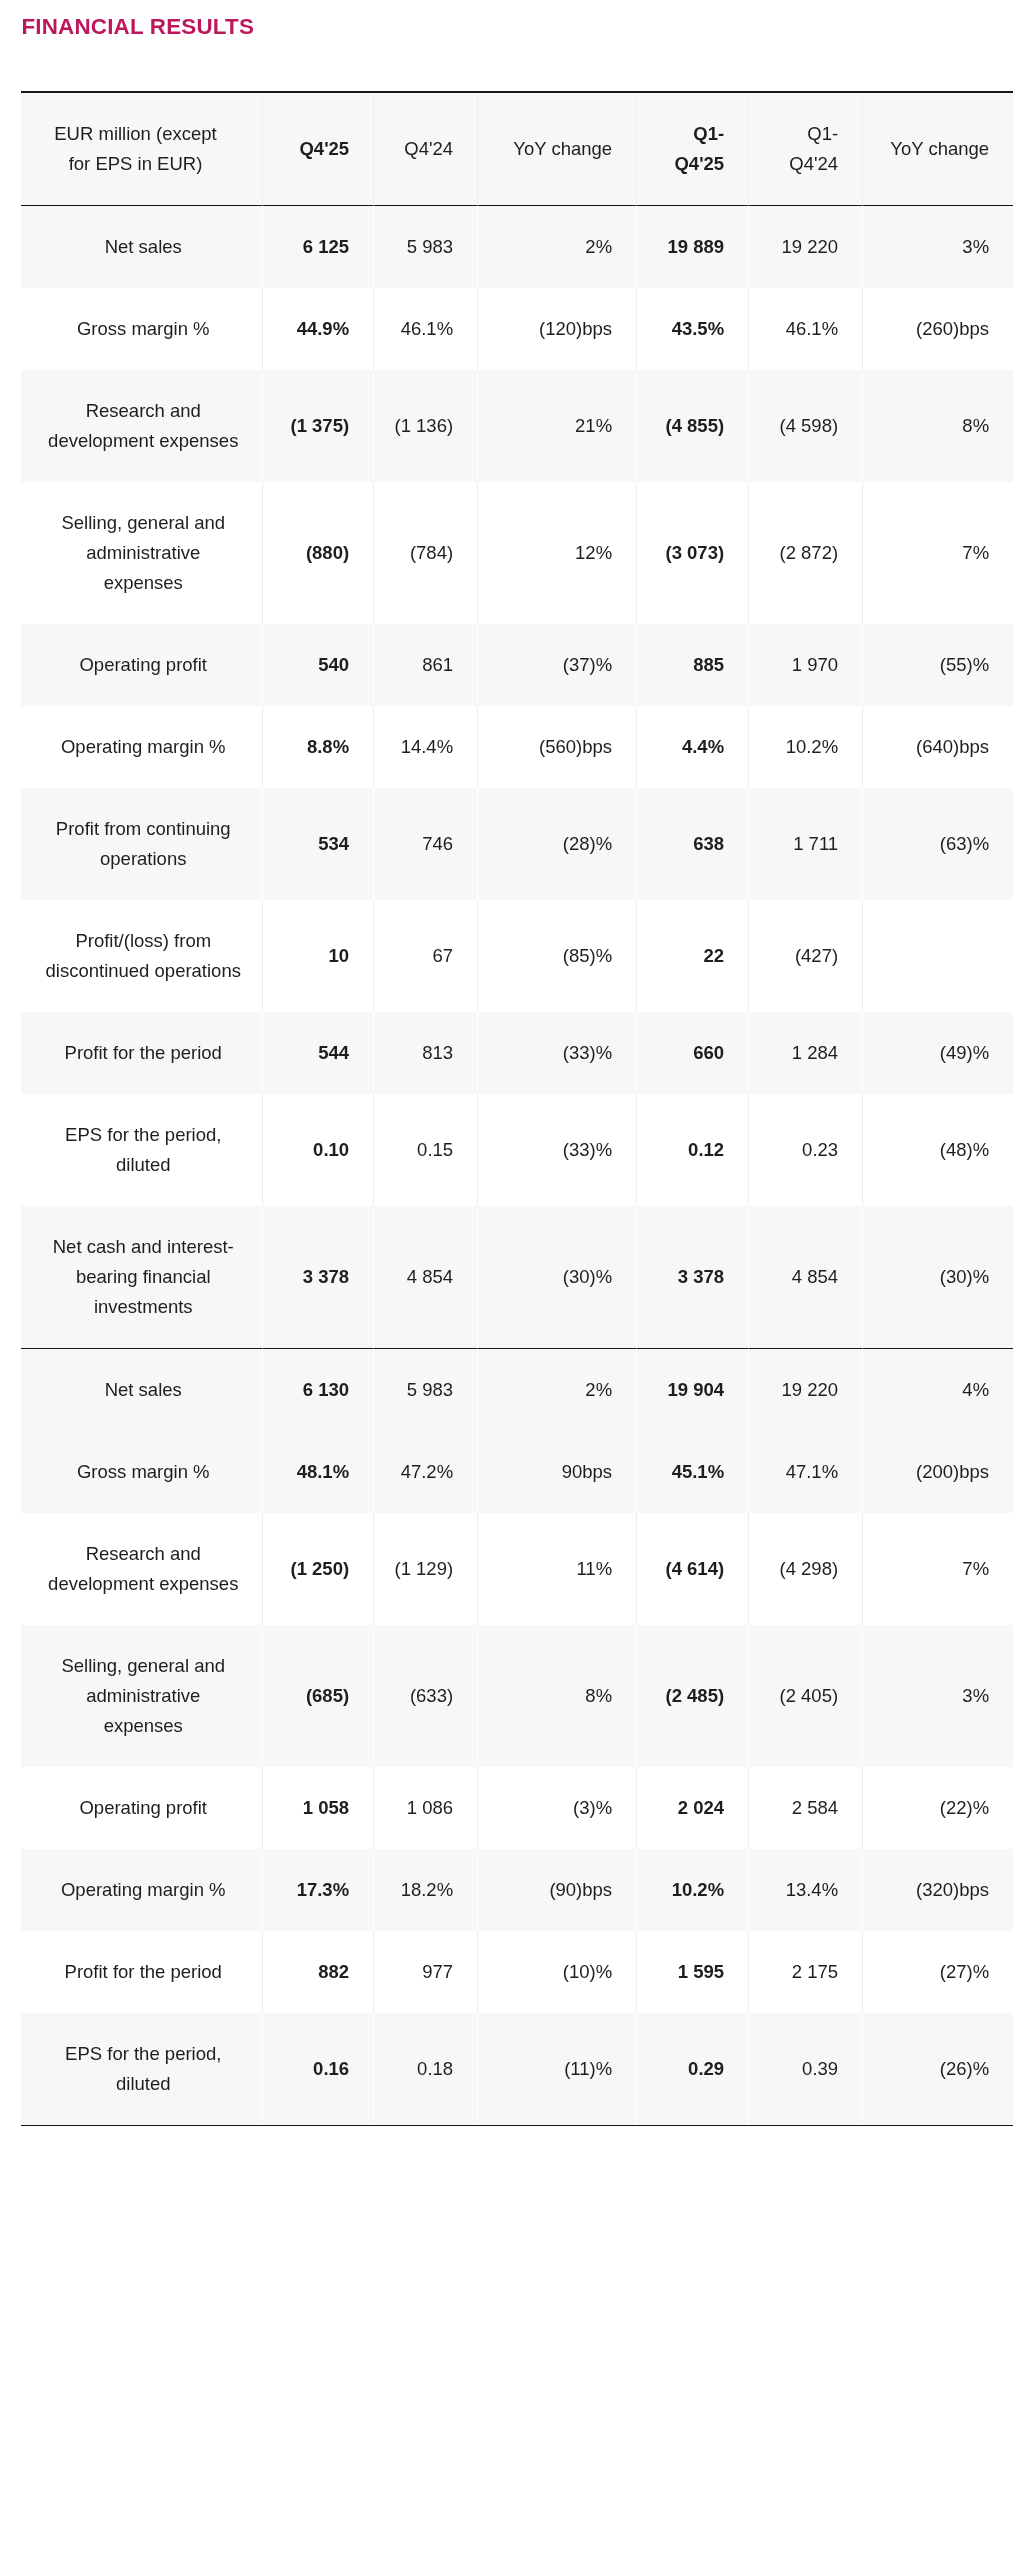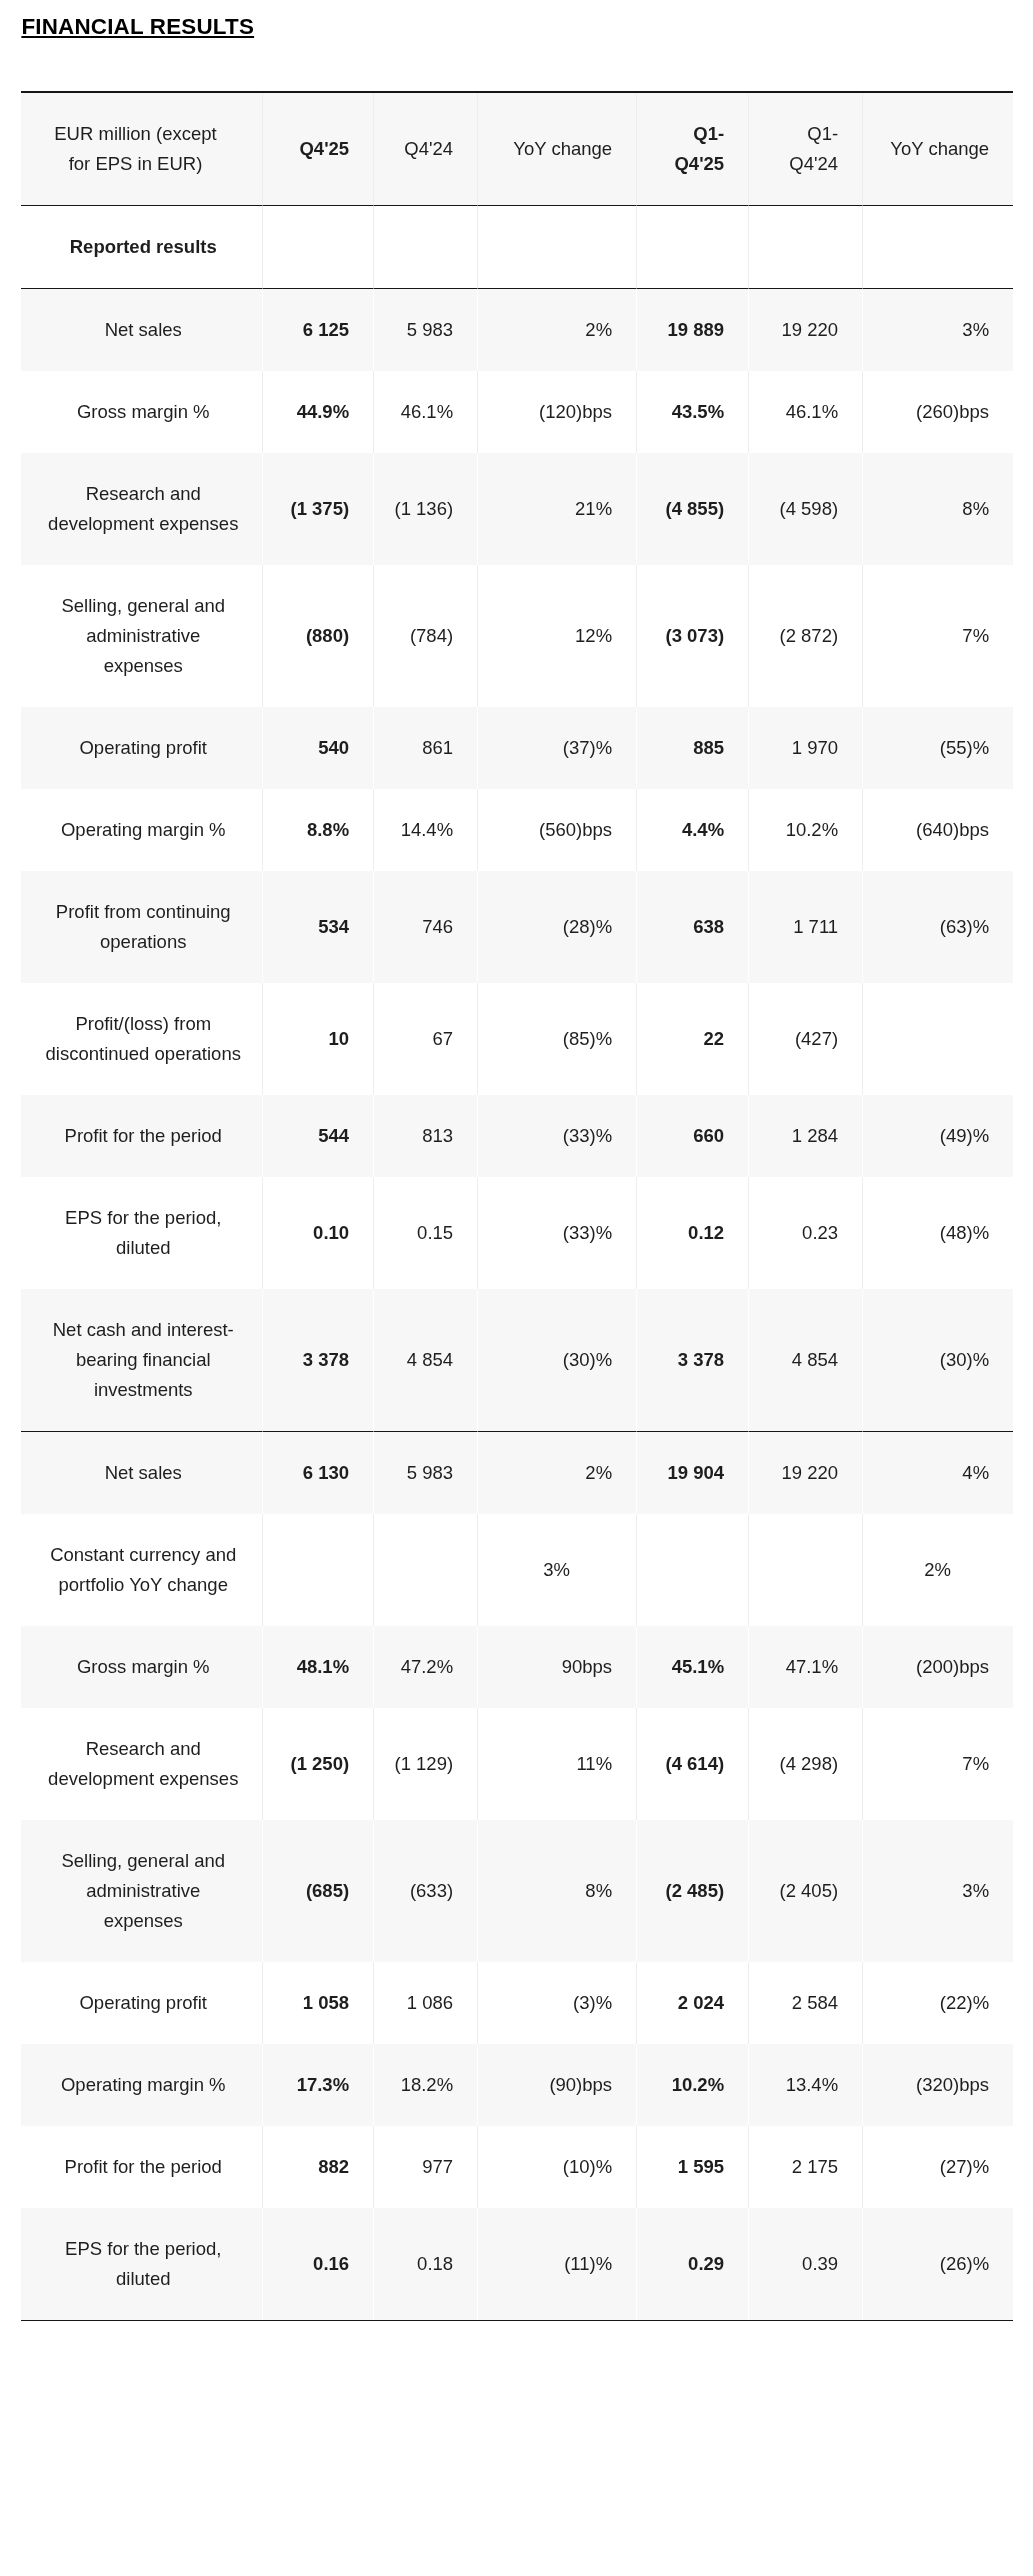--- a/index.html
+++ b/index.html
@@ -12,23 +12,22 @@
     height: 2576px;
     font-family: "Liberation Sans", "DejaVu Sans", sans-serif;
     color: #1e1e1e;
     overflow: hidden;
   }
   .title {
     margin: 13.6px 0 0 21.4px;
     font-size: 22.4px;
     line-height: 25px;
     font-weight: bold;
-    color: #000000;
+    color: #be185d;
     letter-spacing: 0.2px;
-    text-decoration: underline;
   }
   table.fin {
     border-collapse: separate;
     border-spacing: 0;
     table-layout: fixed;
     width: 992px;
     margin: 52px 0 0 20.5px;
     border-top: 2.9px solid #161616;
     border-bottom: 1.9px solid #161616;
   }
@@ -99,29 +98,20 @@
       <th class="lbl">EUR million (except for EPS in EUR)</th>
       <th class="num b">Q4'25</th>
       <th class="num">Q4'24</th>
       <th class="num">YoY change</th>
       <th class="num b">Q1-Q4'25</th>
       <th class="num">Q1-Q4'24</th>
       <th class="num">YoY change</th>
     </tr>
   </thead>
   <tbody>
-      <tr class="section-row">
-        <td class="lbl">Reported results</td>
-        <td class="num"></td>
-        <td class="num"></td>
-        <td class="num"></td>
-        <td class="num"></td>
-        <td class="num"></td>
-        <td class="num"></td>
-      </tr>
       <tr class="stripe">
         <td class="lbl">Net sales</td>
         <td class="num b">6 125</td>
         <td class="num">5 983</td>
         <td class="num">2%</td>
         <td class="num b">19 889</td>
         <td class="num">19 220</td>
         <td class="num">3%</td>
       </tr>
       <tr class="plain">
@@ -216,29 +206,20 @@
       </tr>
       <tr class="stripe">
         <td class="lbl">Net sales</td>
         <td class="num b">6 130</td>
         <td class="num">5 983</td>
         <td class="num">2%</td>
         <td class="num b">19 904</td>
         <td class="num">19 220</td>
         <td class="num">4%</td>
       </tr>
-      <tr class="plain">
-        <td class="lbl">Constant currency and portfolio YoY change</td>
-        <td class="num center"></td>
-        <td class="num center"></td>
-        <td class="num center">3%</td>
-        <td class="num center"></td>
-        <td class="num center"></td>
-        <td class="num center">2%</td>
-      </tr>
       <tr class="stripe">
         <td class="lbl">Gross margin %</td>
         <td class="num b">48.1%</td>
         <td class="num">47.2%</td>
         <td class="num">90bps</td>
         <td class="num b">45.1%</td>
         <td class="num">47.1%</td>
         <td class="num">(200)bps</td>
       </tr>
       <tr class="plain">

